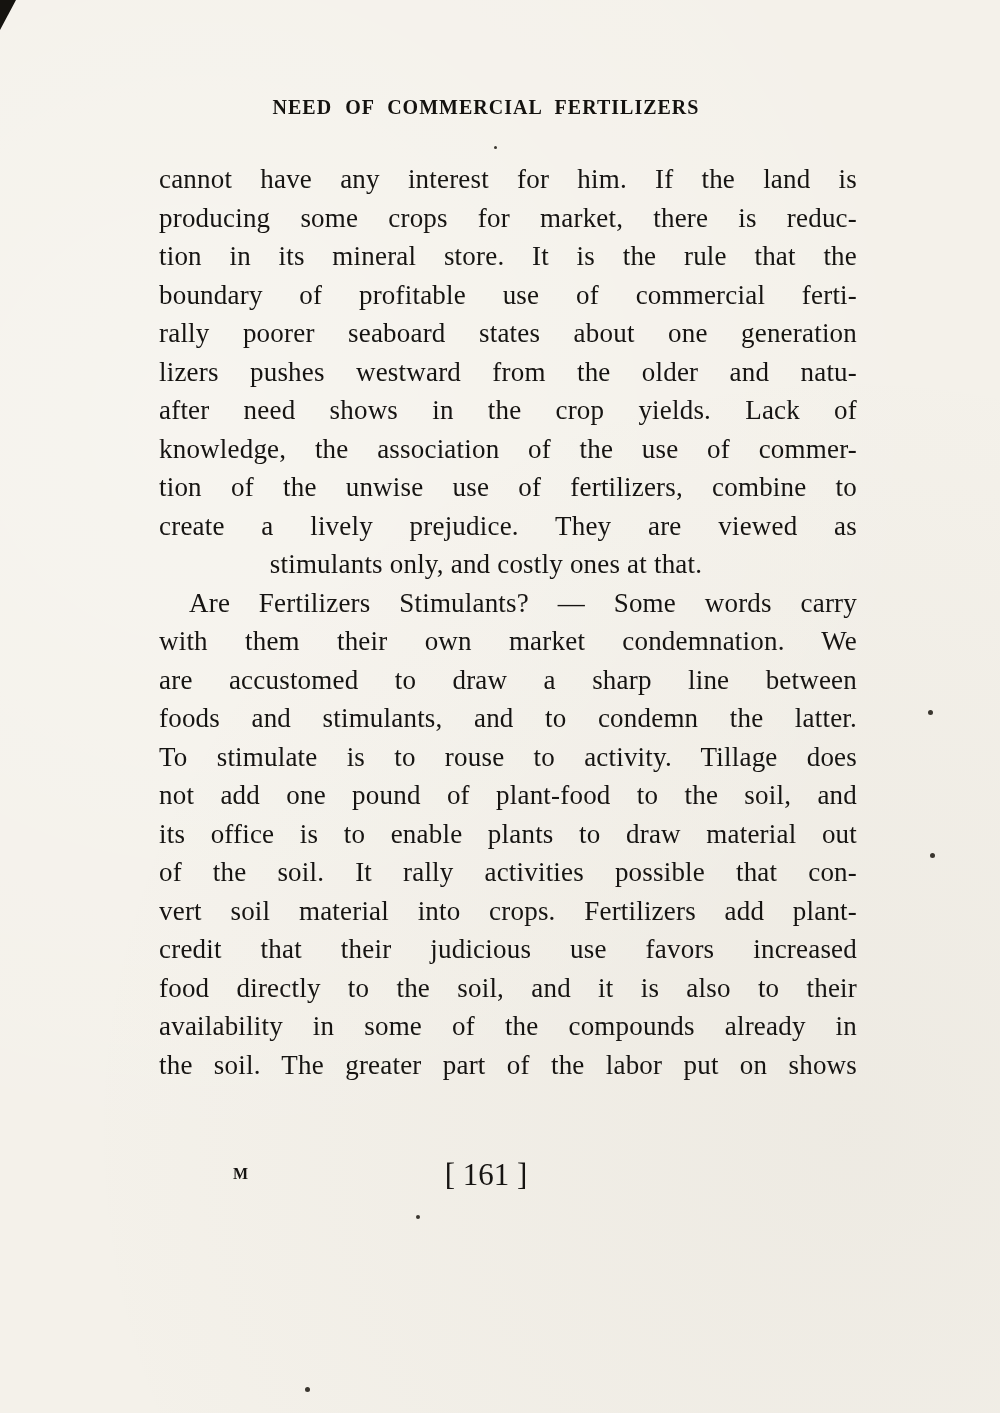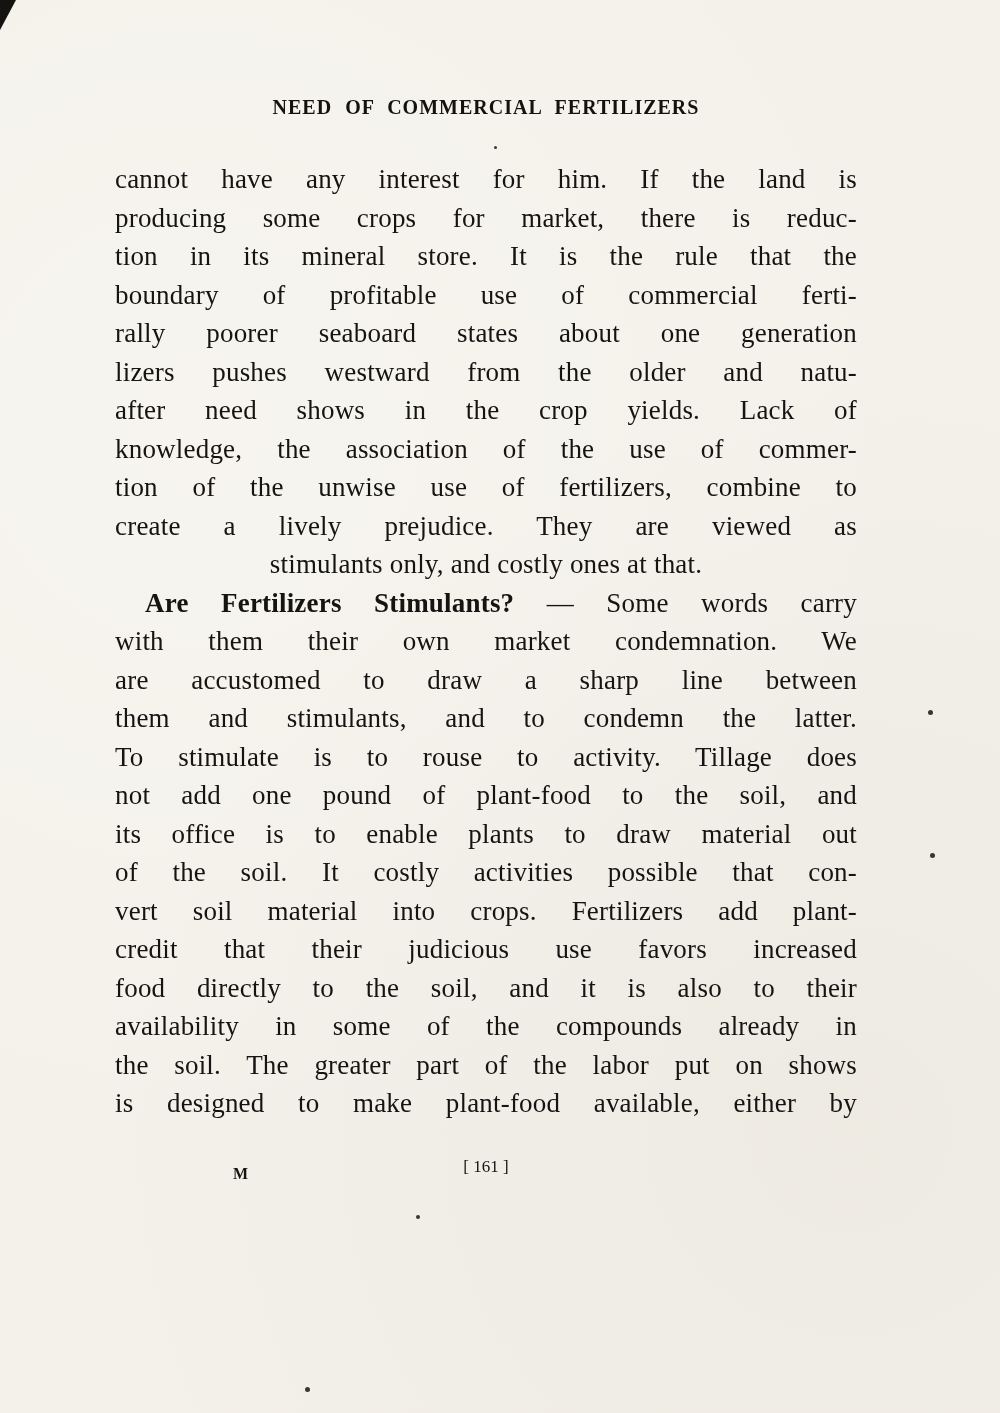--- a/index.html
+++ b/index.html
@@ -50,44 +50,45 @@
   .paragraph { margin: 0; }
   .line {
     line-height: 38.5px;
     height: 38.5px;
     overflow: hidden;
     text-align: center;
   }
   .line.jl {
     text-align: justify;
     text-align-last: justify;
+    margin-left: 44px;
   }
   .line.indent { text-indent: 30px; }
-  .line b { font-weight: bold; }
+  .line b { font-weight: normal; }
   .footer {
     position: absolute;
     top: 1157px;
     left: 115px;
     width: 742px;
     height: 34px;
   }
   .signature-mark {
     position: absolute;
     left: 118px;
     top: 8px;
     font-size: 16px;
     font-weight: bold;
     letter-spacing: 1px;
   }
   .page-number {
     position: absolute;
     left: 0;
     width: 100%;
     text-align: center;
-    font-size: 17px;
+    font-size: 31px;
   }
   .speck {
     position: absolute;
     background: #3a362f;
     border-radius: 50%;
   }
   .speck.s1 { left: 928px; top: 710px; width: 5px; height: 5px; }
   .speck.s2 { left: 930px; top: 853px; width: 5px; height: 5px; }
   .speck.s3 { left: 416px; top: 1215px; width: 4px; height: 4px; }
   .speck.s4 { left: 305px; top: 1387px; width: 5px; height: 5px; }
@@ -112,31 +113,30 @@
         <div class="line jl">after need shows in the crop yields.  Lack of</div>
         <div class="line jl">knowledge, the association of the use of commer-</div>
         <div class="line jl">tion of the unwise use of fertilizers, combine to</div>
         <div class="line jl">create a lively prejudice.  They are viewed as</div>
         <div class="line">stimulants only, and costly ones at that.</div>
       </div>
       <div class="paragraph">
         <div class="line jl indent"><b>Are Fertilizers Stimulants? </b>— Some words carry</div>
         <div class="line jl">with them their own market condemnation.  We</div>
         <div class="line jl">are accustomed to draw a sharp line between</div>
-        <div class="line jl">them and stimulants, and to condemn the latter.</div>
+        <div class="line jl">foods and stimulants, and to condemn the latter.</div>
         <div class="line jl">To stimulate is to rouse to activity.  Tillage does</div>
         <div class="line jl">not add one pound of plant-food to the soil, and</div>
         <div class="line jl">its office is to enable plants to draw material out</div>
-        <div class="line jl">of the soil.  It costly activities possible that con-</div>
+        <div class="line jl">of the soil.  It rally activities possible that con-</div>
         <div class="line jl">vert soil material into crops.  Fertilizers add plant-</div>
         <div class="line jl">credit that their judicious use favors increased</div>
         <div class="line jl">food directly to the soil, and it is also to their</div>
         <div class="line jl">availability in some of the compounds already in</div>
         <div class="line jl">the soil.  The greater part of the labor put on shows</div>
-        <div class="line jl">is designed to make plant-food available, either by</div>
       </div>
     </div>
 
   <div class="footer">
     <span class="signature-mark">M</span>
     <span class="page-number">[ 161 ]</span>
   </div>
 
   <span class="speck s1"></span>
   <span class="speck s2"></span>

